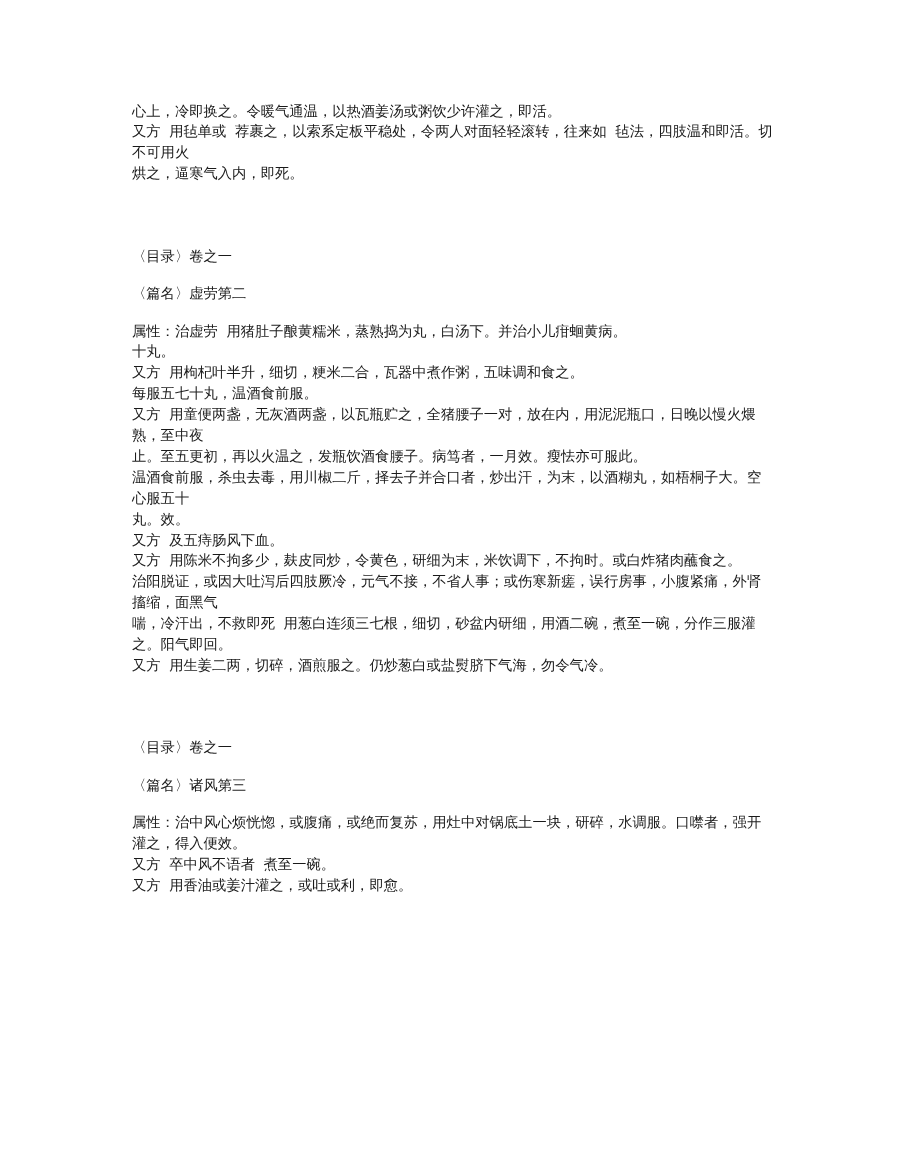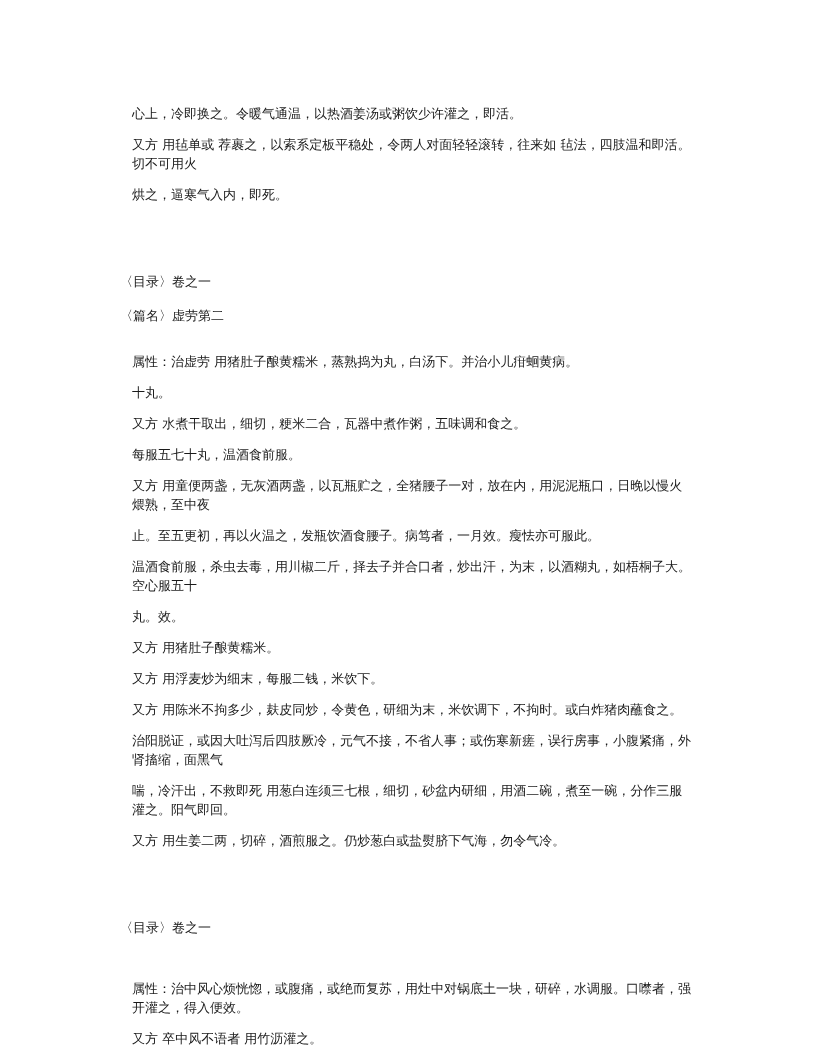--- a/index.html
+++ b/index.html
@@ -1,19 +1,19 @@
 <!DOCTYPE html>
 <html><head>
 <meta charset="utf-8">
 <style>
   html, body { margin: 0; padding: 0; background: #ffffff; }
   body { width: 816px; height: 1056px; position: relative; overflow: hidden;
          font-family: "DejaVu Serif", "Liberation Serif", serif; color: #1a1a1a; }
   .page { position: absolute; left: 120px; top: 92px; width: 584px; font-size: 13px; line-height: 19px; }
-  .line { white-space: pre-wrap; margin: 12px; }
+  .line { white-space: pre-wrap; margin: 0; font-family: Liberation Mono, monospace; }
   .gap-large { height: 56px; }
   .hdr { margin: 0; }
   .hdr-gap { height: 15px; }
 </style>
 </head>
 <body>
 
 <div class="page">
 
   <div>
@@ -24,38 +24,38 @@
 
   <div class="gap-large"></div>
 
   <div>
     <p class="hdr">〈目录〉卷之一</p>
     <div class="hdr-gap"></div>
     <p class="hdr">〈篇名〉虚劳第二</p>
     <div class="hdr-gap"></div>
     <p class="line">属性：治虚劳 用猪肚子酿黄糯米，蒸熟捣为丸，白汤下。并治小儿疳蛔黄病。</p>
     <p class="line">十丸。</p>
-    <p class="line">又方 水煮干取出，细切，粳米二合，瓦器中煮作粥，五味调和食之。</p>
+    <p class="line">又方 用枸杞叶半升，细切，粳米二合，瓦器中煮作粥，五味调和食之。</p>
     <p class="line">每服五七十丸，温酒食前服。</p>
     <p class="line">又方 用童便两盏，无灰酒两盏，以瓦瓶贮之，全猪腰子一对，放在内，用泥泥瓶口，日晚以慢火煨熟，至中夜</p>
     <p class="line">止。至五更初，再以火温之，发瓶饮酒食腰子。病笃者，一月效。瘦怯亦可服此。</p>
     <p class="line">温酒食前服，杀虫去毒，用川椒二斤，择去子并合口者，炒出汗，为末，以酒糊丸，如梧桐子大。空心服五十</p>
     <p class="line">丸。效。</p>
-    <p class="line">又方 用猪肚子酿黄糯米。</p>
-    <p class="line">又方 用浮麦炒为细末，每服二钱，米饮下。</p>
+    <p class="line">又方 及五痔肠风下血。</p>
     <p class="line">又方 用陈米不拘多少，麸皮同炒，令黄色，研细为末，米饮调下，不拘时。或白炸猪肉蘸食之。</p>
     <p class="line">治阳脱证，或因大吐泻后四肢厥冷，元气不接，不省人事；或伤寒新瘥，误行房事，小腹紧痛，外肾搐缩，面黑气</p>
     <p class="line">喘，冷汗出，不救即死 用葱白连须三七根，细切，砂盆内研细，用酒二碗，煮至一碗，分作三服灌之。阳气即回。</p>
     <p class="line">又方 用生姜二两，切碎，酒煎服之。仍炒葱白或盐熨脐下气海，勿令气冷。</p>
   </div>
 
   <div class="gap-large"></div>
 
   <div>
     <p class="hdr">〈目录〉卷之一</p>
     <div class="hdr-gap"></div>
+    <p class="hdr">〈篇名〉诸风第三</p>
     <div class="hdr-gap"></div>
     <p class="line">属性：治中风心烦恍惚，或腹痛，或绝而复苏，用灶中对锅底土一块，研碎，水调服。口噤者，强开灌之，得入便效。</p>
-    <p class="line">又方 卒中风不语者 用竹沥灌之。</p>
+    <p class="line">又方 卒中风不语者 煮至一碗。</p>
     <p class="line">又方 用香油或姜汁灌之，或吐或利，即愈。</p>
   </div>
 
 </div>
 
 </body></html>

